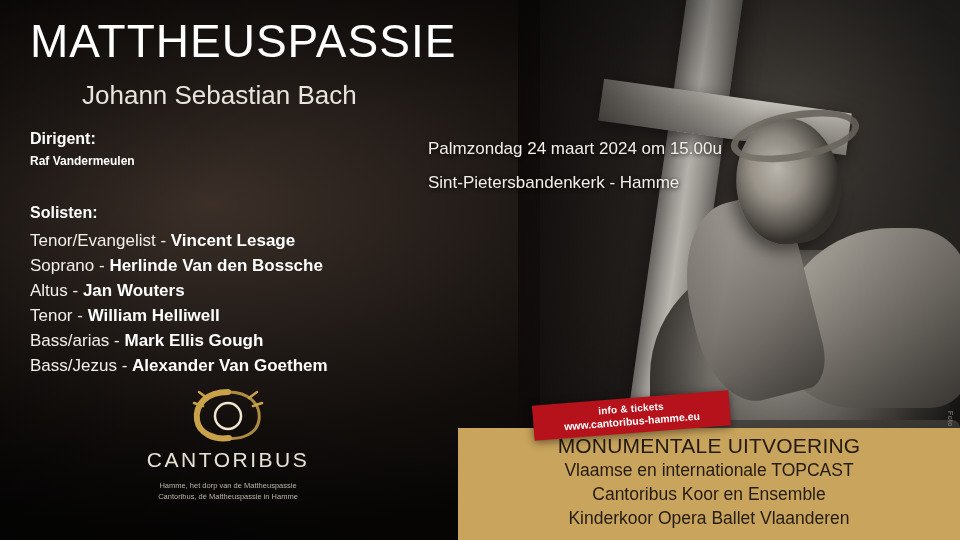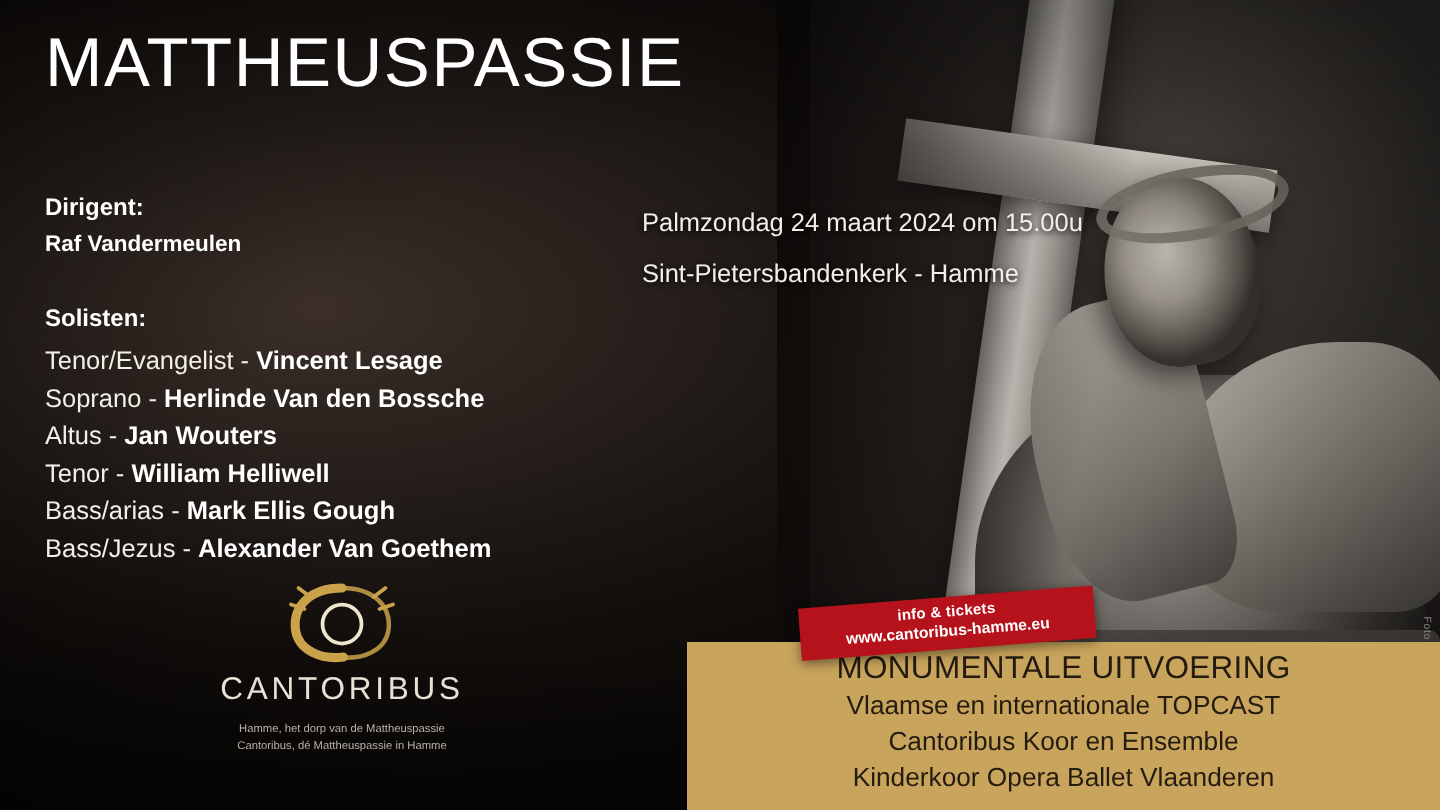--- a/index.html
+++ b/index.html
@@ -164,21 +164,21 @@
     position: absolute;
     left: 30px;
     font-size: 16px;
     color: #ffffff;
     font-weight: bold;
   }
   .lbl-dirigent { top: 130px; }
   .val-dirigent {
     position: absolute;
     left: 30px; top: 154px;
-    font-size: 15px;
+    font-size: 12px;
     font-weight: bold;
     color: #ffffff;
   }
   .lbl-solisten { top: 204px; }
   .sol-list {
     position: absolute;
     left: 30px; top: 228px;
     width: 390px;
   }
   .sol-row {
@@ -292,20 +292,21 @@
     <div class="crown"></div>
     <div class="pedestal"></div>
     <div class="photo-credit">Foto © Studio Vlinder</div>
   </div>
 
   <div class="bg-right"></div>
   <div class="bg-vignette"></div>
 
   <div class="left">
     <div class="title">MATTHEUSPASSIE</div>
+    <div class="composer">Johann Sebastian Bach</div>
 
     <div class="lbl lbl-dirigent">Dirigent:</div>
     <div class="val-dirigent">Raf Vandermeulen</div>
 
     <div class="lbl lbl-solisten">Solisten:</div>
 
     <div class="sol-list">
       <div class="sol-row">
         <span class="sol-role">Tenor/Evangelist - </span><span class="sol-name">Vincent Lesage</span>
       </div>

